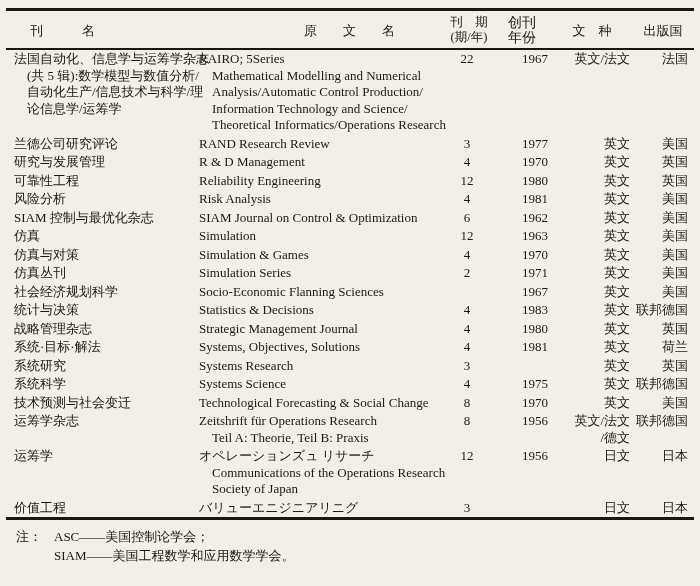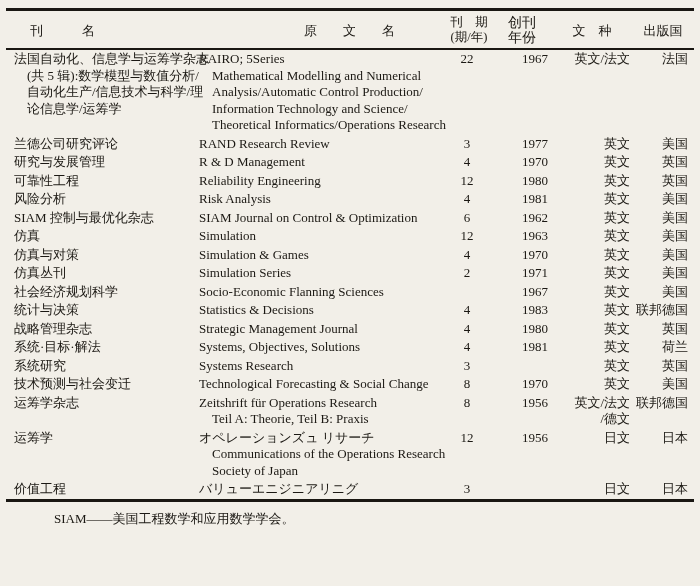--- a/index.html
+++ b/index.html
@@ -298,20 +298,34 @@
           </td>
           <td class="c-freq">3</td>
           <td class="c-year">&nbsp;</td>
           <td class="c-lang">
             <div class="ln">英文</div>
           </td>
           <td class="c-country">英国</td>
         </tr>
         <tr>
           <td class="c-cn">
+            <div class="ln">系统科学</div>
+          </td>
+          <td class="c-orig">
+            <div class="ln">Systems Science</div>
+          </td>
+          <td class="c-freq">4</td>
+          <td class="c-year">1975</td>
+          <td class="c-lang">
+            <div class="ln">英文</div>
+          </td>
+          <td class="c-country">联邦德国</td>
+        </tr>
+        <tr>
+          <td class="c-cn">
             <div class="ln">技术预测与社会变迁</div>
           </td>
           <td class="c-orig">
             <div class="ln">Technological Forecasting &amp; Social Change</div>
           </td>
           <td class="c-freq">8</td>
           <td class="c-year">1970</td>
           <td class="c-lang">
             <div class="ln">英文</div>
           </td>
@@ -360,16 +374,19 @@
           <td class="c-year">&nbsp;</td>
           <td class="c-lang">
             <div class="ln">日文</div>
           </td>
           <td class="c-country">日本</td>
         </tr>
       </tbody>
   </table>
 
   <div class="notes">
+    <div class="note-line">
+      <span class="note-label">注：</span><span>ASC——美国控制论学会；</span>
+    </div>
     <div class="note-line note-indent">SIAM——美国工程数学和应用数学学会。</div>
   </div>
 
 </div>
 
 </body></html>

